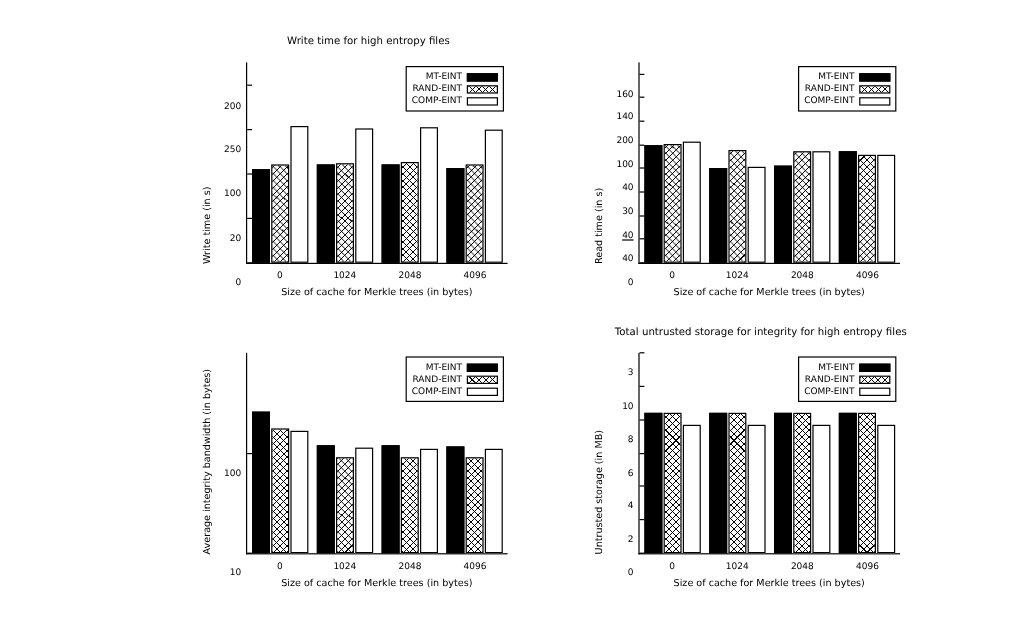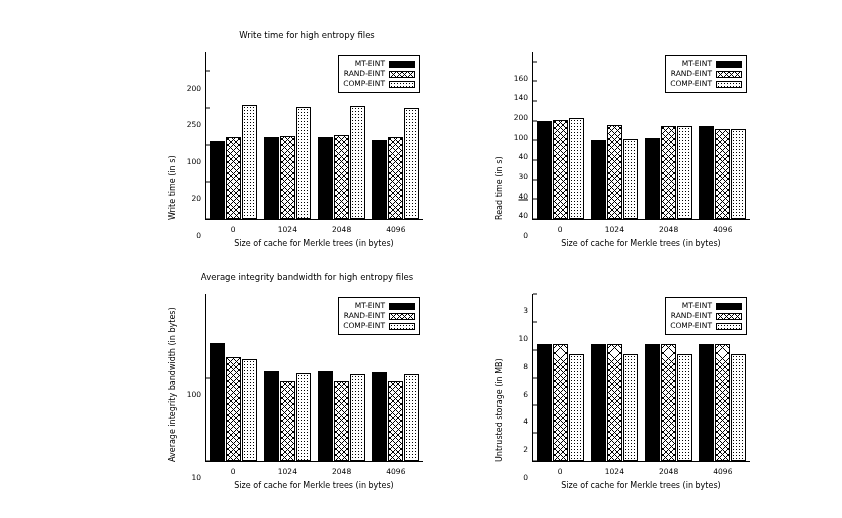--- a/index.html
+++ b/index.html
@@ -241,21 +241,20 @@
             <span class="legend-label">COMP-EINT</span>
             <span class="legend-swatch fill-dots"></span>
           </div>
         </div>
       </div>
     <div class="ylabel" id="ylab1" style="left:8px; top:190px;">Read time  (in s)</div>
     <div class="xlabel" style="left:45px; top:190px; width:218px;">Size of cache for Merkle trees (in bytes)</div>
   </div>
 
   <div class="panel" style="left:160px; top:272px; width:268px; height:215px;">
-    <div class="chart-title">Average integrity bandwidth for high entropy files</div>
     <div class="plot" id="plot2" style="left:45px; top:22px; width:218px; height:168px;">
         <div class="ytick" style="top: 167px;">10</div>
         <div class="ytick-mark" style="top: 167px;"></div>
         <div class="ytick" style="top: 83.5px;">100</div>
         <div class="ytick-mark" style="top: 83.5px;"></div>
         <div class="xtick" style="left: 27.125px;">0</div>
         <div class="xtick-mark" style="left: 27.125px;"></div>
         <div class="bar fill-solid" style="left: 3.625px; width: 15px; height: 118.15px;"></div>
         <div class="bar fill-cross" style="left: 19.625px; width: 15px; height: 103.794px;"></div>
         <div class="bar fill-dots" style="left: 35.625px; width: 15px; height: 102.313px;"></div>
@@ -287,20 +286,21 @@
             <span class="legend-label">COMP-EINT</span>
             <span class="legend-swatch fill-dots"></span>
           </div>
         </div>
       </div>
     <div class="ylabel" id="ylab2" style="left:8px; top:190px;">Average integrity bandwidth  (in bytes)</div>
     <div class="xlabel" style="left:45px; top:190px; width:218px;">Size of cache for Merkle trees (in bytes)</div>
   </div>
 
   <div class="panel" style="left:487px; top:272px; width:268px; height:215px;">
+    <div class="chart-title">Total untrusted storage for integrity for high entropy files</div>
     <div class="plot" id="plot3" style="left:45px; top:22px; width:218px; height:168px;">
         <div class="ytick" style="top: 167px;">0</div>
         <div class="ytick-mark" style="top: 167px;"></div>
         <div class="ytick" style="top: 139.167px;">2</div>
         <div class="ytick-mark" style="top: 139.167px;"></div>
         <div class="ytick" style="top: 111.333px;">4</div>
         <div class="ytick-mark" style="top: 111.333px;"></div>
         <div class="ytick" style="top: 83.5px;">6</div>
         <div class="ytick-mark" style="top: 83.5px;"></div>
         <div class="ytick" style="top: 55.6667px;">8</div>

